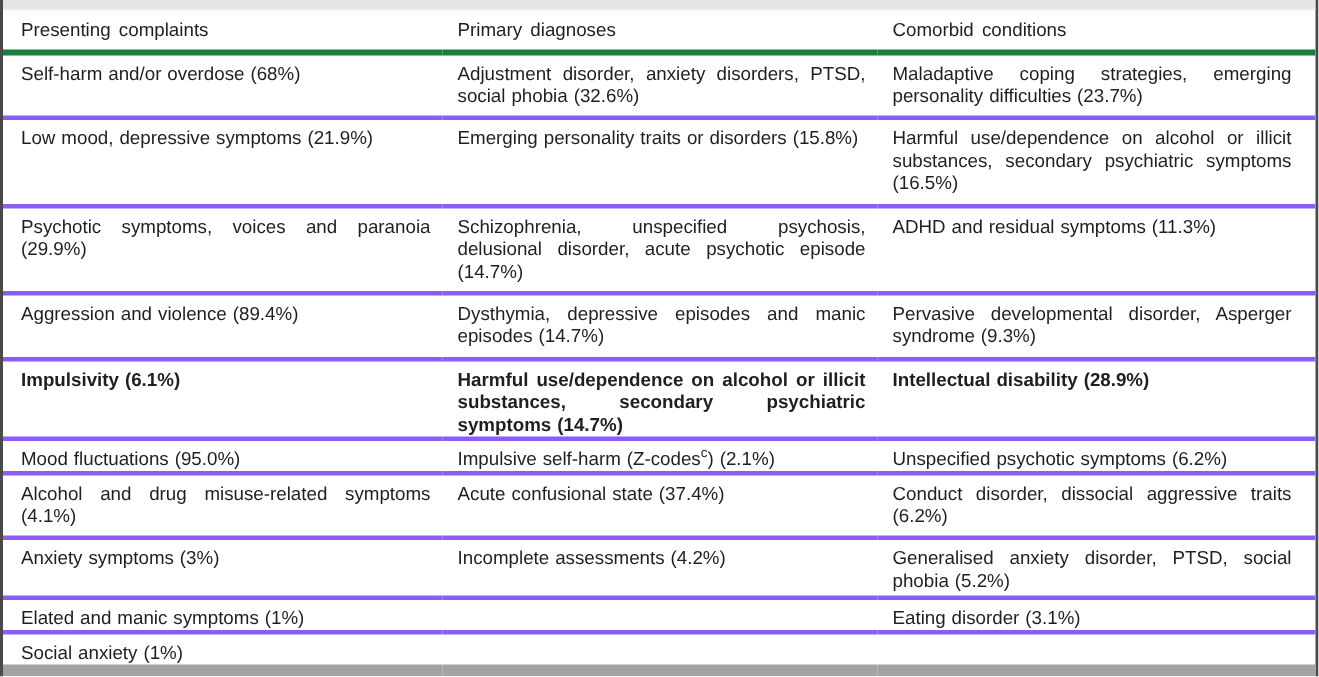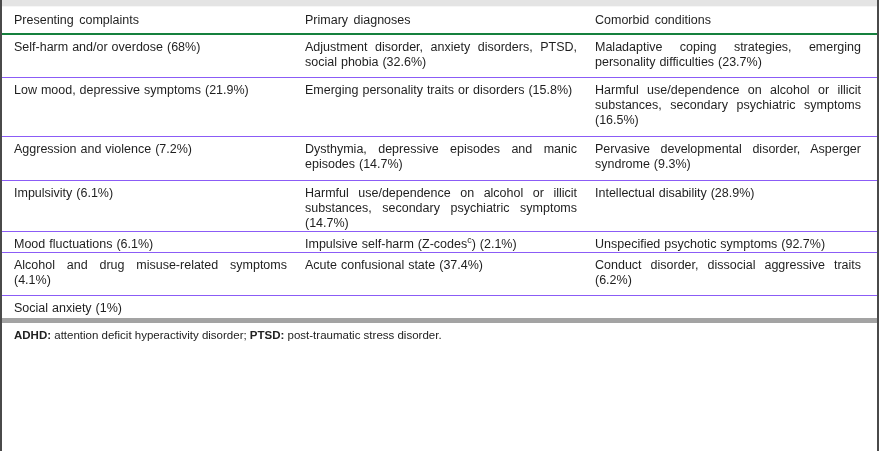--- a/index.html
+++ b/index.html
@@ -28,46 +28,46 @@
   col.c1 { width: 293px; }
   col.c2 { width: 290px; }
   col.c3 { width: 292px; }
   th {
     font-weight: normal;
     font-size: 12.5px;
     text-align: left;
     vertical-align: middle;
     height: 26px;
     padding: 0 6px 0 12px;
-    border-bottom: 2px solid #15803d;
+    border-bottom: 4px solid #15803d;
     word-spacing: 2px;
     white-space: nowrap;
   }
   th.mid, td.mid { padding-left: 10px; }
   th.last, td.last { padding-left: 10px; padding-right: 16px; }
   td {
     vertical-align: top;
     font-size: 12.5px;
     line-height: 15px;
     padding: 5px 8px 0 12px;
     text-align: justify;
-    border-bottom: 1px solid #8b5cf6;
+    border-bottom: 3px solid #8b5cf6;
     word-spacing: 0.5px;
     overflow: hidden;
   }
   tr.h43 { height: 43px; }
   tr.h59 { height: 59px; }
   tr.h58 { height: 58px; }
   tr.h44 { height: 44px; }
-  tr.h50 { height: 50px; }
+  tr.h50 { height: 50px; font-weight: bold; }
   tr.h21 { height: 21px; }
   tr.h40 { height: 40px; }
   tr.h22 { height: 22px; }
   tr.h25 { height: 25px; }
-  tr.lastrow td { border-bottom: 5px solid #a3a3a3; }
+  tr.lastrow td { border-bottom: 8px solid #a3a3a3; }
   sup.fnmark {
     font-size: 9px;
     line-height: 0;
     vertical-align: super;
   }
   .footnote {
     margin: 5px 0 0 12px;
     font-size: 11.5px;
     line-height: 14px;
     white-space: nowrap;
@@ -98,39 +98,54 @@
       <tr class="h43">
         <td>Self-harm and/or overdose (68%)</td>
         <td class="mid">Adjustment disorder, anxiety disorders, PTSD, social phobia (32.6%)</td>
         <td class="last">Maladaptive coping strategies, emerging personality difficulties (23.7%)</td>
       </tr>
       <tr class="h59">
         <td>Low mood, depressive symptoms (21.9%)</td>
         <td class="mid">Emerging personality traits or disorders (15.8%)</td>
         <td class="last">Harmful use/dependence on alcohol or illicit substances, secondary psychiatric symptoms (16.5%)</td>
       </tr>
+      <tr class="h58">
+        <td>Psychotic symptoms, voices and paranoia (29.9%)</td>
+        <td class="mid">Schizophrenia, unspecified psychosis, delusional disorder, acute psychotic episode (14.7%)</td>
+        <td class="last">ADHD and residual symptoms (11.3%)</td>
+      </tr>
       <tr class="h44">
-        <td>Aggression and violence (7.2%)</td>
+        <td>Aggression and violence (89.4%)</td>
         <td class="mid">Dysthymia, depressive episodes and manic episodes (14.7%)</td>
         <td class="last">Pervasive developmental disorder, Asperger syndrome (9.3%)</td>
       </tr>
       <tr class="h50">
         <td>Impulsivity (6.1%)</td>
         <td class="mid">Harmful use/dependence on alcohol or illicit substances, secondary psychiatric symptoms (14.7%)</td>
         <td class="last">Intellectual disability (28.9%)</td>
       </tr>
       <tr class="h21">
-        <td>Mood fluctuations (6.1%)</td>
+        <td>Mood fluctuations (95.0%)</td>
         <td class="mid"><span>Impulsive self-harm (Z-codes</span><sup class="fnmark">c</sup><span>) (2.1%)</span></td>
-        <td class="last">Unspecified psychotic symptoms (92.7%)</td>
+        <td class="last">Unspecified psychotic symptoms (6.2%)</td>
       </tr>
       <tr class="h43">
         <td>Alcohol and drug misuse-related symptoms (4.1%)</td>
         <td class="mid">Acute confusional state (37.4%)</td>
         <td class="last">Conduct disorder, dissocial aggressive traits (6.2%)</td>
+      </tr>
+      <tr class="h40">
+        <td>Anxiety symptoms (3%)</td>
+        <td class="mid">Incomplete assessments (4.2%)</td>
+        <td class="last">Generalised anxiety disorder, PTSD, social phobia (5.2%)</td>
+      </tr>
+      <tr class="h22">
+        <td>Elated and manic symptoms (1%)</td>
+        <td class="mid"></td>
+        <td class="last">Eating disorder (3.1%)</td>
       </tr>
       <tr class="h25 lastrow">
         <td>Social anxiety (1%)</td>
         <td class="mid"></td>
         <td class="last"></td>
       </tr>
     </tbody>
   </table>
 
   <div class="footnote">

